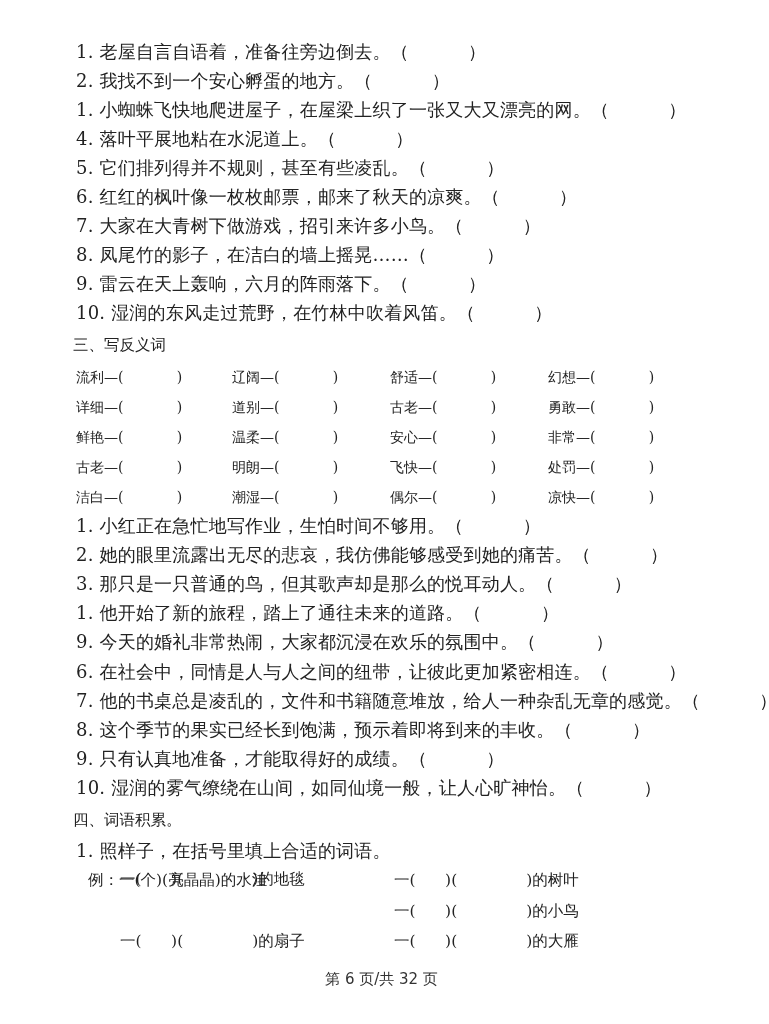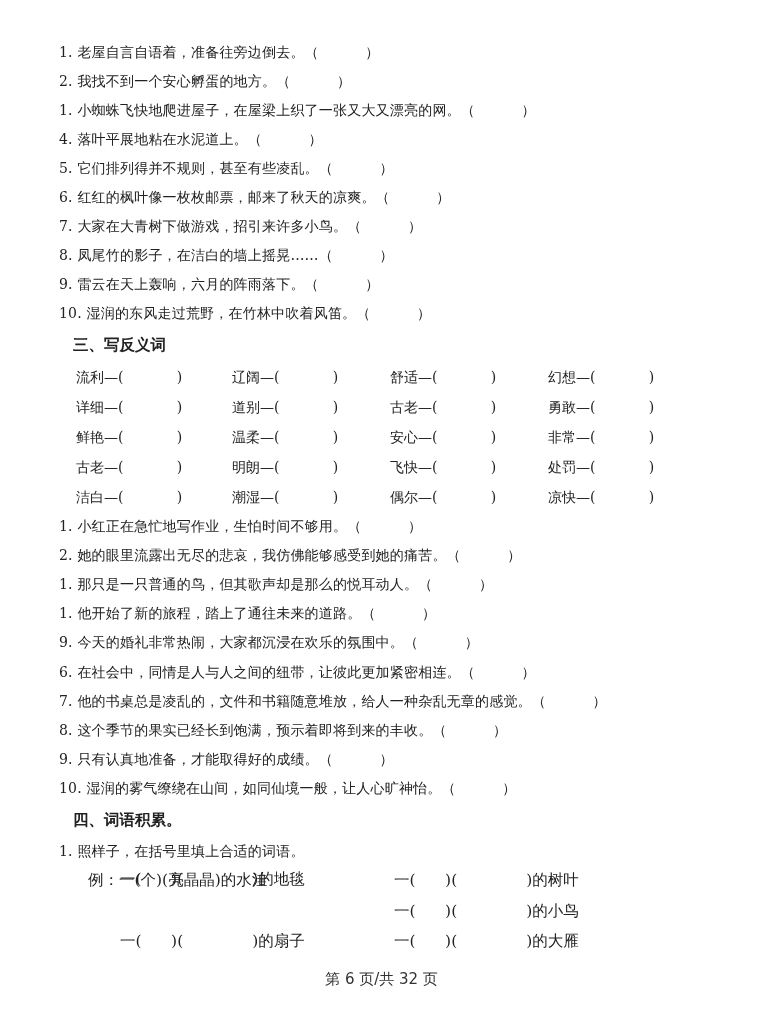--- a/index.html
+++ b/index.html
@@ -1,19 +1,19 @@
 <!DOCTYPE html>
 <html><head>
 <meta charset="utf-8">
 <style>
   html, body { margin:0; padding:0; background:#ffffff; }
   body { width:769px; height:1024px; position:relative; overflow:hidden;
          font-family:"DejaVu Serif", "Liberation Serif", serif; color:#222; }
-  .line { position:absolute; left:59px; font-size:14px; line-height:22px; white-space:pre; letter-spacing:0.2px; }
-  .heading { position:absolute; left:73px; font-size:15.5px; font-weight:bold; line-height:22px;
+  .line { position:absolute; left:76px; font-size:18px; line-height:22px; white-space:pre; letter-spacing:0.2px; }
+  .heading { position:absolute; left:73px; font-size:15.5px; font-weight:normal; line-height:22px;
              font-family:"DejaVu Sans", "Liberation Sans", sans-serif; }
   .ant { position:absolute; font-size:14px; line-height:22px; white-space:pre; }
   .ex { position:absolute; font-size:15.5px; line-height:22px; white-space:pre;margin-left:12px; }
   .footer { position:absolute; left:0; width:763px; top:970px; text-align:center; font-size:15px;
             font-family:"DejaVu Sans", "Liberation Sans", sans-serif; color:#333; }
 </style>
 </head>
 <body>
 
 <div class="line" style="top:41px">1. 老屋自言自语着，准备往旁边倒去。（          ）</div>
@@ -51,21 +51,21 @@
   <div class="ant" style="left:548px;top:456px">处罚—(            )</div>
 
   <div class="ant" style="left:76px;top:486px">洁白—(            )</div>
   <div class="ant" style="left:232px;top:486px">潮湿—(            )</div>
   <div class="ant" style="left:390px;top:486px">偶尔—(            )</div>
   <div class="ant" style="left:548px;top:486px">凉快—(            )</div>
 </div>
 
 <div class="line" style="top:515px">1. 小红正在急忙地写作业，生怕时间不够用。（          ）</div>
 <div class="line" style="top:544px">2. 她的眼里流露出无尽的悲哀，我仿佛能够感受到她的痛苦。（          ）</div>
-<div class="line" style="top:573px">1. 那只是一只普通的鸟，但其歌声却是那么的悦耳动人。（          ）</div>
+<div class="line" style="top:573px">3. 那只是一只普通的鸟，但其歌声却是那么的悦耳动人。（          ）</div>
 <div class="line" style="top:602px">1. 他开始了新的旅程，踏上了通往未来的道路。（          ）</div>
 <div class="line" style="top:631px">9. 今天的婚礼非常热闹，大家都沉浸在欢乐的氛围中。（          ）</div>
 <div class="line" style="top:661px">6. 在社会中，同情是人与人之间的纽带，让彼此更加紧密相连。（          ）</div>
 <div class="line" style="top:690px">7. 他的书桌总是凌乱的，文件和书籍随意堆放，给人一种杂乱无章的感觉。（          ）</div>
 <div class="line" style="top:719px">8. 这个季节的果实已经长到饱满，预示着即将到来的丰收。（          ）</div>
 <div class="line" style="top:748px">9. 只有认真地准备，才能取得好的成绩。（          ）</div>
 <div class="line" style="top:777px">10. 湿润的雾气缭绕在山间，如同仙境一般，让人心旷神怡。（          ）</div>
 
 <div class="heading" style="top:809px">四、词语积累。</div>
 <div class="line" style="top:840px">1. 照样子，在括号里填上合适的词语。</div>

